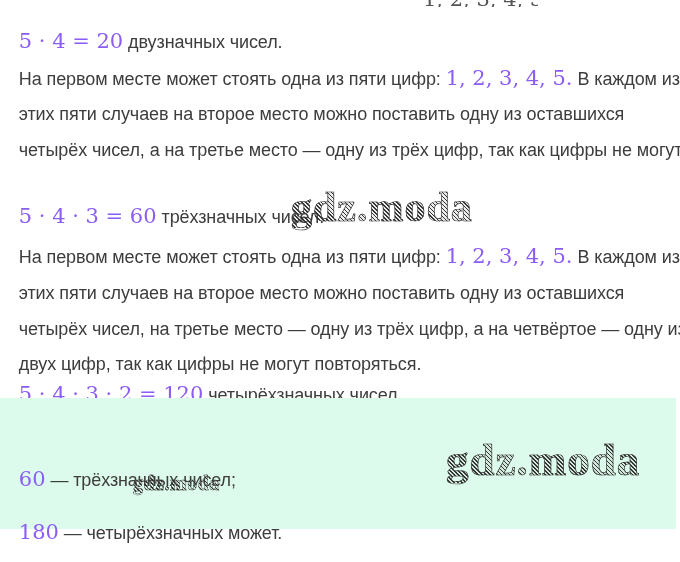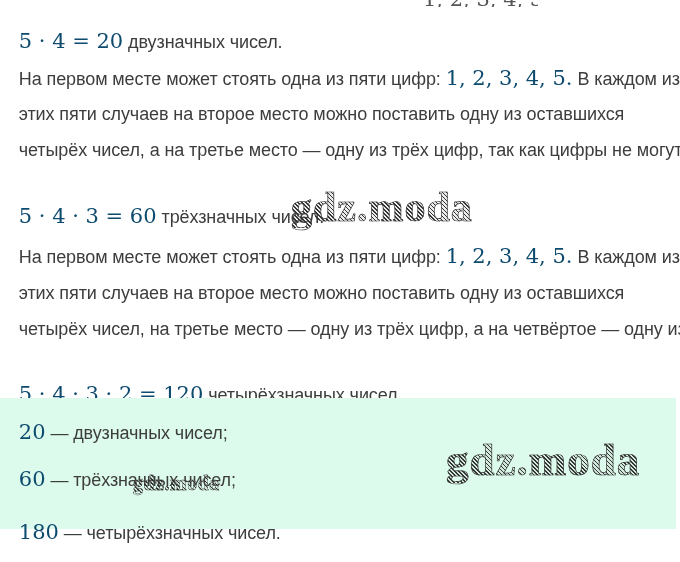--- a/index.html
+++ b/index.html
@@ -21,21 +21,21 @@
   }
   .sans {
     font-family: "Liberation Sans", "DejaVu Sans", sans-serif;
     font-size: 18px;
     letter-spacing: -0.1px;
     white-space: pre;
   }
   .math {
     font-family: "DejaVu Serif", "Liberation Serif", serif;
     font-size: 21px;
-    color: #0c4a6e;
+    color: #8b5cf6;
     white-space: pre;
   }
   
   .clip-line {
     position: absolute;
     left: 423px;
     top: 0;
     width: 115px;
     height: 7px;
     overflow: hidden;
@@ -105,33 +105,33 @@
 
   <div class="line" style="top:230px">
     <span class="sans">На первом месте может стоять одна из пяти цифр: </span><span class="math">1, 2, 3, 4, 5.</span><span class="sans"> В каждом из</span>
   </div>
   <div class="line" style="top:268px">
     <span class="sans">этих пяти случаев на второе место можно поставить одну из оставшихся</span>
   </div>
   <div class="line" style="top:304px">
     <span class="sans">четырёх чисел, на третье место — одну из трёх цифр, а на четвёртое — одну из</span>
   </div>
+  <div class="line" style="top:339px">
+    <span class="sans">двух цифр, так как цифры не могут повторяться.</span>
+  </div>
 
   <div class="line" style="top:368px">
     <span class="math">5 · 4 · 3 · 2 = 120</span><span class="sans"> четырёхзначных чисел.</span>
   </div>
 
   <div class="answer-box"></div>
 
-  <div class="line" style="top:406px">
-    <span class="math">20</span><span class="sans"> — двузначных чисел;</span>
-  </div>
   <div class="line" style="top:453px">
     <span class="math">60</span><span class="sans"> — трёхзначных чисел;</span>
   </div>
   <div class="line" style="top:506px">
-    <span class="math">180</span><span class="sans"> — четырёхзначных чисел.</span>
+    <span class="math">180</span><span class="sans"> — четырёхзначных может.</span>
   </div>
 
   <div class="wm wm-answer-large">gdz.moda</div>
   <div class="wm wm-answer-small">gdz.moda</div>
 
 </div>
 
 </body></html>

